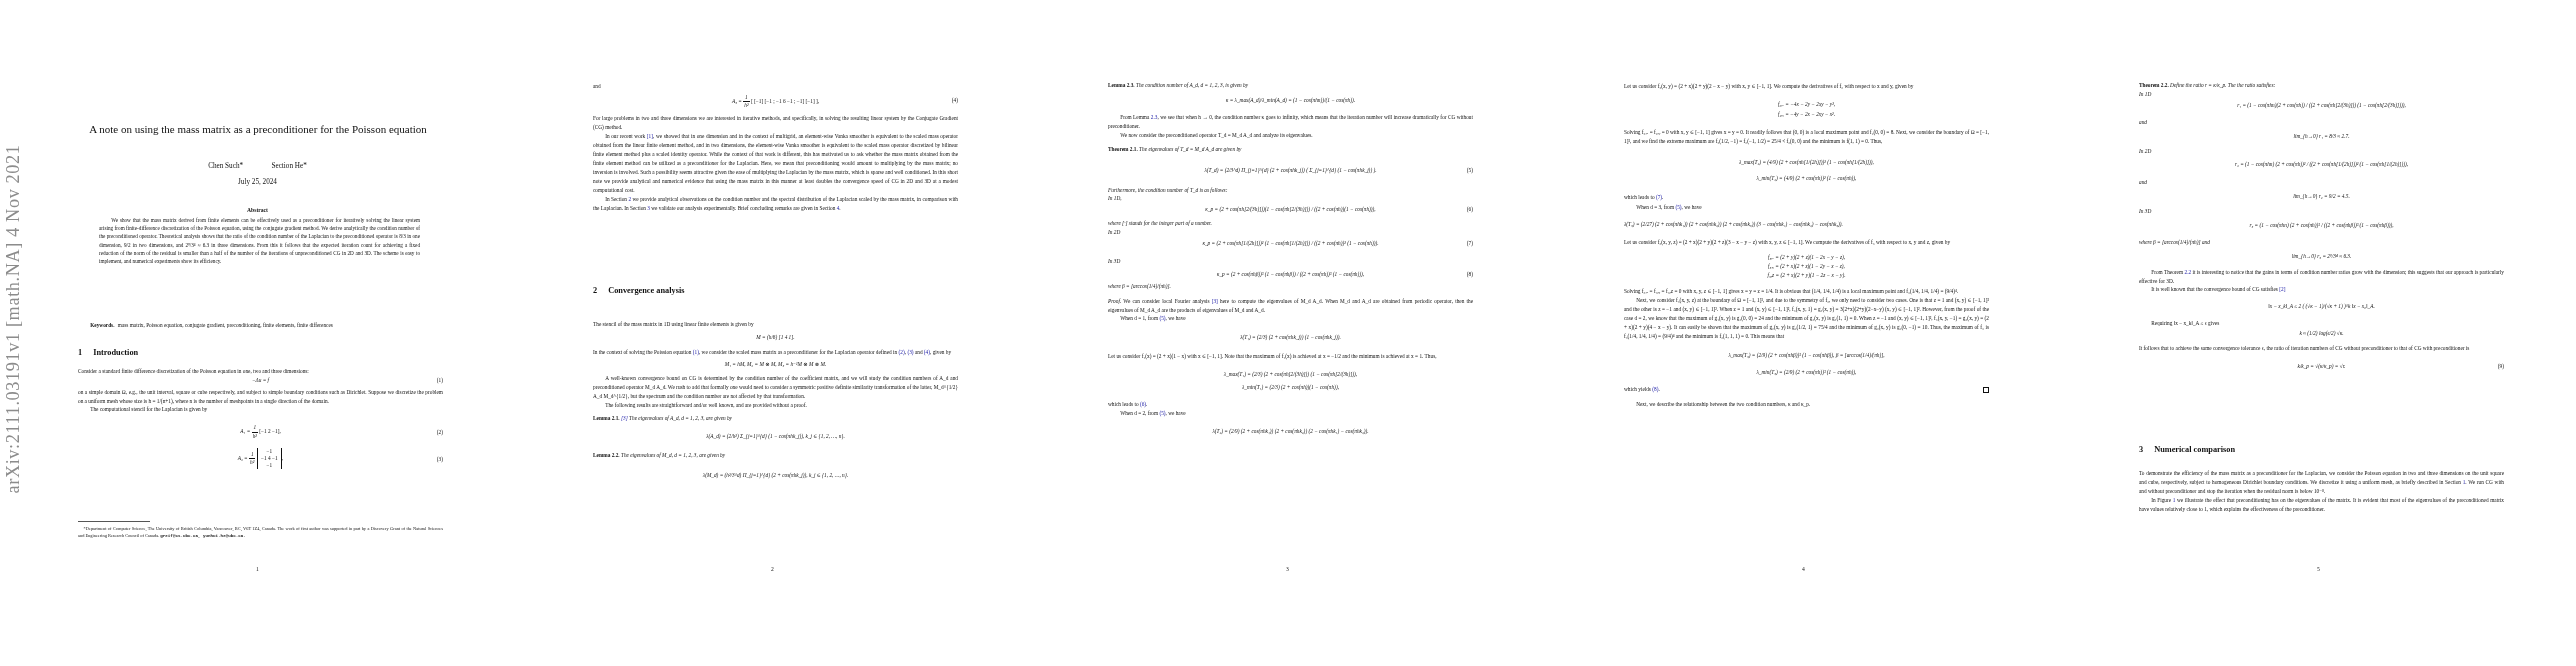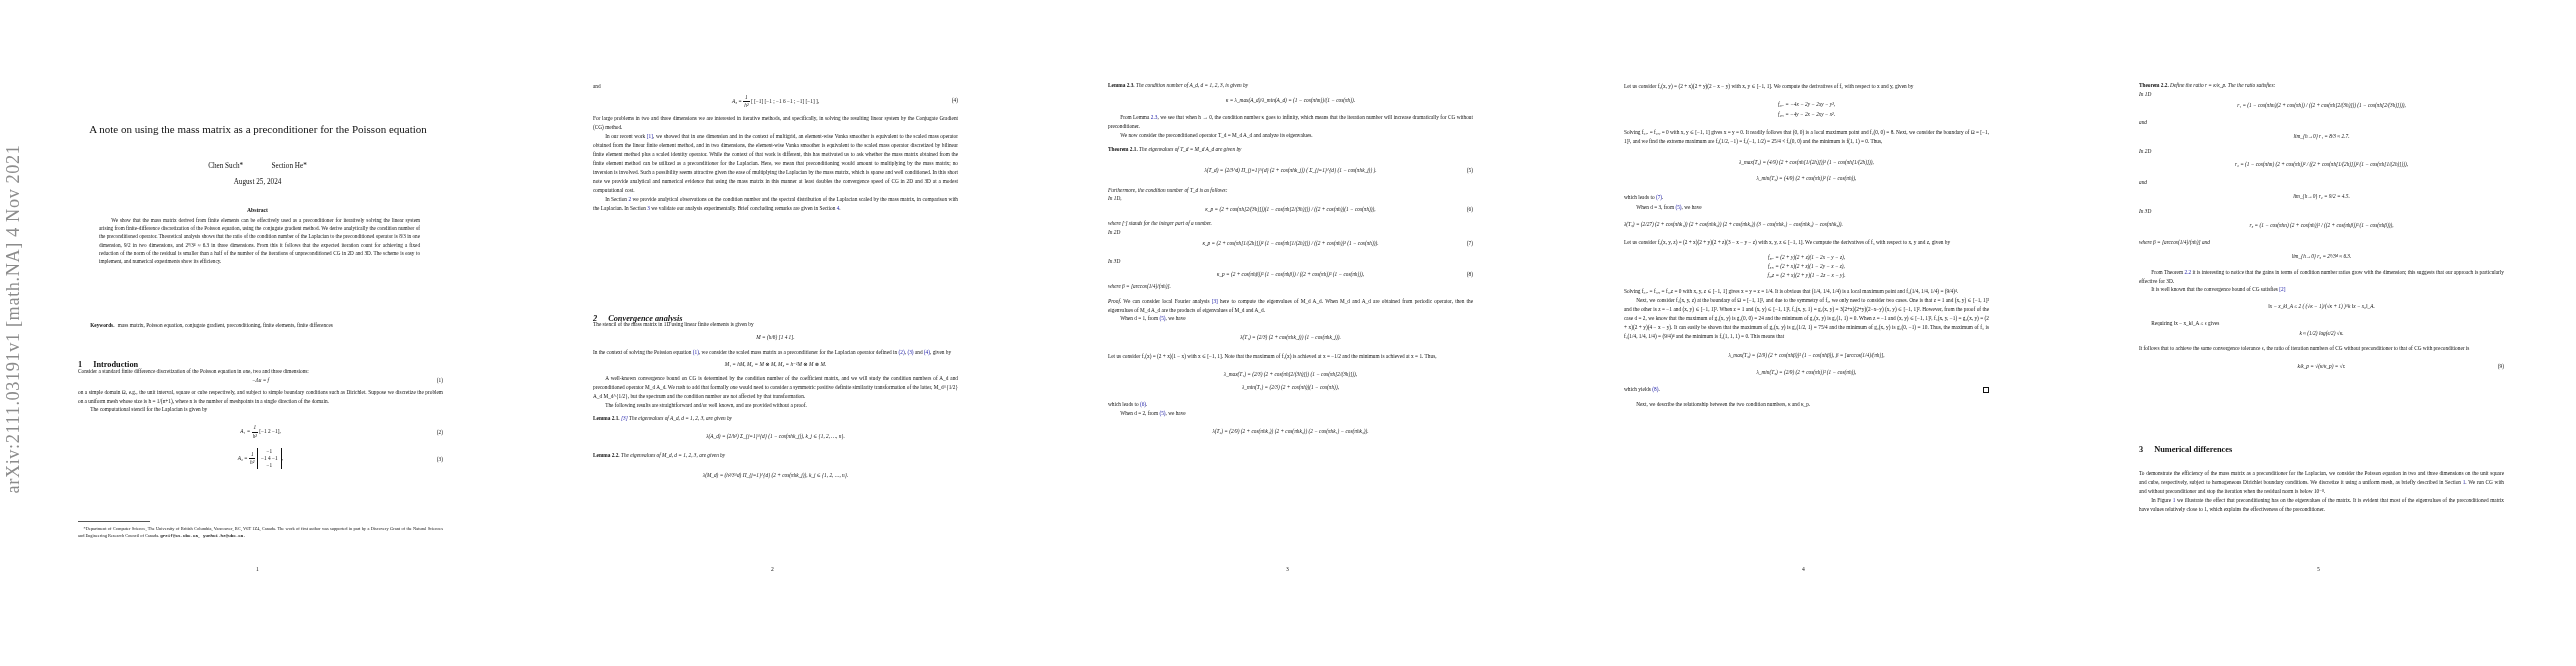--- a/index.html
+++ b/index.html
@@ -42,26 +42,26 @@
 
 <div class="page" style="left:0;">
   <div class="arxiv">
       <span>arXiv:2111.03191v1  [math.NA]  4 Nov 2021</span>
     </div>
   <div class="title">A note on using the mass matrix as a preconditioner for the Poisson equation</div>
   <div class="authors">
     <span>Chen Such*</span>
     <span>Section He*</span>
   </div>
-  <div class="date">August 25, 2024</div>
+  <div class="date">July 25, 2024</div>
   <div class="abstract-h">Abstract</div>
   <p class="abstract">We show that the mass matrix derived from finite elements can be effectively used as a preconditioner for iteratively solving the linear system arising from finite-difference discretization of the Poisson equation, using the conjugate gradient method. We derive analytically the condition number of the preconditioned operator. Theoretical analysis shows that the ratio of the condition number of the Laplacian to the preconditioned operator is 8/3 in one dimension, 9/2 in two dimensions, and 2⁹/3⁴ ≈ 6.3 in three dimensions. From this it follows that the expected iteration count for achieving a fixed reduction of the norm of the residual is smaller than a half of the number of the iterations of unpreconditioned CG in 2D and 3D. The scheme is easy to implement, and numerical experiments show its efficiency.</p>
   <p class="kw"><b>Keywords.</b><span>mass matrix, Poisson equation, conjugate gradient, preconditioning, finite elements, finite differences</span></p>
 
-  <h2 style="left:78px; top:348px;margin-top:12px;"><span class="num">1</span><span>Introduction</span></h2>
+  <h2 style="left:78px; top:348px;"><span class="num">1</span><span>Introduction</span></h2>
 
   <div class="col" style="top:368px;">
     <p>Consider a standard finite difference discretization of the Poisson equation in one, two and three dimensions:</p>
     <div class="eq" style="margin:2.2px 0 3.3px;"><span>−Δu = f</span><span class="eqn">(1)</span></div>
     <p style="line-height:9px;">on a simple domain Ω, e.g., the unit interval, square or cube respectively, and subject to simple boundary conditions such as Dirichlet. Suppose we discretize the problem on a uniform mesh whose size is h = 1/(n+1), where n is the number of meshpoints in a single direction of the domain.</p>
     <p class="ind">The computational stencil for the Laplacian is given by</p>
     <div class="eq" style="margin:11px 0 7.8px;">
       <span>A₁ =</span>
       <span class="frac"><span>1</span><span class="den">h²</span></span>
       <span style="font-style:normal">[−1   2   −1],</span>
@@ -91,21 +91,21 @@
       <span>A₃ =</span>
       <span class="frac"><span>1</span><span class="den">h²</span></span>
       <span style="font-style:normal">[ [−1]   [−1 ; −1  6  −1 ; −1]   [−1] ],</span>
       <span class="eqn" style="top:3.3px">(4)</span>
     </div>
     <p style="line-height:9px;">For large problems in two and three dimensions we are interested in iterative methods, and specifically, in solving the resulting linear system by the Conjugate Gradient (CG) method.</p>
     <p class="ind" style="line-height:9px;"><span>In our recent work </span><span class="link">[1]</span><span>, we showed that in one dimension and in the context of multigrid, an element-wise Vanka smoother is equivalent to the scaled mass operator obtained from the linear finite element method, and in two dimensions, the element-wise Vanka smoother is equivalent to the scaled mass operator discretized by bilinear finite element method plus a scaled identity operator. While the context of that work is different, this has motivated us to ask whether the mass matrix obtained from the finite element method can be utilized as a preconditioner for the Laplacian. Here, we mean that preconditioning would amount to multiplying by the mass matrix; no inversion is involved. Such a possibility seems attractive given the ease of multiplying the Laplacian by the mass matrix, which is sparse and well conditioned. In this short note we provide analytical and numerical evidence that using the mass matrix in this manner at least doubles the convergence speed of CG in 2D and 3D at a modest computational cost.</span></p>
     <p class="ind" style="line-height:9px;"><span>In Section </span><span class="link">2</span><span> we provide analytical observations on the condition number and the spectral distribution of the Laplacian scaled by the mass matrix, in comparison with the Laplacian. In Section </span><span class="link">3</span><span> we validate our analysis experimentally. Brief concluding remarks are given in Section </span><span class="link">4</span><span>.</span></p>
   </div>
 
-  <h2 style="left:78px; top:314px;font-style:italic;"><span class="num">2</span><span>Convergence analysis</span></h2>
+  <h2 style="left:78px; top:286px;"><span class="num">2</span><span>Convergence analysis</span></h2>
 
   <div class="col" style="top:321px;">
     <p>The stencil of the mass matrix in 1D using linear finite elements is given by</p>
     <div class="eq" style="margin:5.6px 0 6.7px;">M = (h/6) [1   4   1].</div>
     <p style="line-height:9px;"><span>In the context of solving the Poission equation </span><span class="link">(1)</span><span>, we consider the scaled mass matrix as a preconditioner for the Laplacian operator defined in </span><span class="link">(2)</span><span>, </span><span class="link">(3)</span><span> and </span><span class="link">(4)</span><span>, given by</span></p>
     <div class="eq" style="margin:4.4px 0 5.6px;">M₁ = hM,    M₂ = M ⊗ M,    M₃ = h⁻¹M ⊗ M ⊗ M.</div>
     <p class="ind" style="line-height:9px;">A well-known convergence bound on CG is determined by the condition number of the coefficient matrix, and we will study the condition numbers of A_d and preconditioned operator M_d A_d. We rush to add that formally one would need to consider a symmetric positive definite similarity transformation of the latter, M_d^{1/2} A_d M_d^{1/2}, but the spectrum and the condition number are not affected by that transformation.</p>
     <p class="ind" style="line-height:9px;">The following results are straightforward and/or well known, and are provided without a proof.</p>
     <p style="margin-top:4.4px;"><span class="bold">Lemma 2.1.</span> <span class="link it">[3]</span> <span class="it">The eigenvalues of A_d, d = 1, 2, 3, are given by</span></p>
     <div class="eq" style="margin:11px 0 12.2px;">λ(A_d) = (2/h²) Σ_{j=1}^{d} (1 − cos(πhk_j)),    k_j ∈ {1, 2, …, n}.</div>
@@ -187,21 +187,21 @@
     <div class="eq" style="margin:6.7px 0 7.8px;">lim_{h→0} r₃ = 2⁹/3⁴ ≈ 6.3.</div>
     <p class="ind" style="line-height:9px;"><span>From Theorem </span><span class="link">2.2</span><span> it is interesting to notice that the gains in terms of condition number ratios grow with the dimension; this suggests that our approach is particularly effective for 3D.</span></p>
     <p class="ind"><span>It is well known that the convergence bound of CG satisfies </span><span class="link">[2]</span></p>
     <div class="eq" style="margin:10px 0 9px;">‖x − x_k‖_A ≤ 2 ( (√κ − 1)/(√κ + 1) )^k ‖x − x₀‖_A.</div>
     <p class="ind">Requiring ‖x − x_k‖_A ≤ ϵ gives</p>
     <div class="eq" style="margin:3.3px 0 6.7px;">k ≈ (1/2) log(ϵ/2) √κ.</div>
     <p style="line-height:9px;">It follows that to achieve the same convergence tolerance ϵ, the ratio of iteration numbers of CG without preconditioner to that of CG with preconditioner is</p>
     <div class="eq" style="margin:10px 0 0;"><span>k/k_p = √(κ/κ_p) = √r.</span><span class="eqn">(9)</span></div>
   </div>
 
-  <h2 style="left:78px; top:445px;"><span class="num">3</span><span>Numerical differences</span></h2>
+  <h2 style="left:78px; top:445px;"><span class="num">3</span><span>Numerical comparison</span></h2>
 
   <div class="col" style="top:469px;">
     <p style="line-height:9px;"><span>To demonstrate the efficiency of the mass matrix as a preconditioner for the Laplacian, we consider the Poisson equation in two and three dimensions on the unit square and cube, respectively, subject to homogeneous Dirichlet boundary conditions. We discretize it using a uniform mesh, as briefly described in Section </span><span class="link">1</span><span>. We run CG with and without preconditioner and stop the iteration when the residual norm is below 10⁻⁸.</span></p>
     <p class="ind" style="line-height:9px;"><span>In Figure </span><span class="link">1</span><span> we illustrate the effect that preconditioning has on the eigenvalues of the matrix. It is evident that most of the eigenvalues of the preconditioned matrix have values relatively close to 1, which explains the effectiveness of the preconditioner.</span></p>
   </div>
   <div class="pnum">5</div>
 </div>
 
 
 </body></html>

